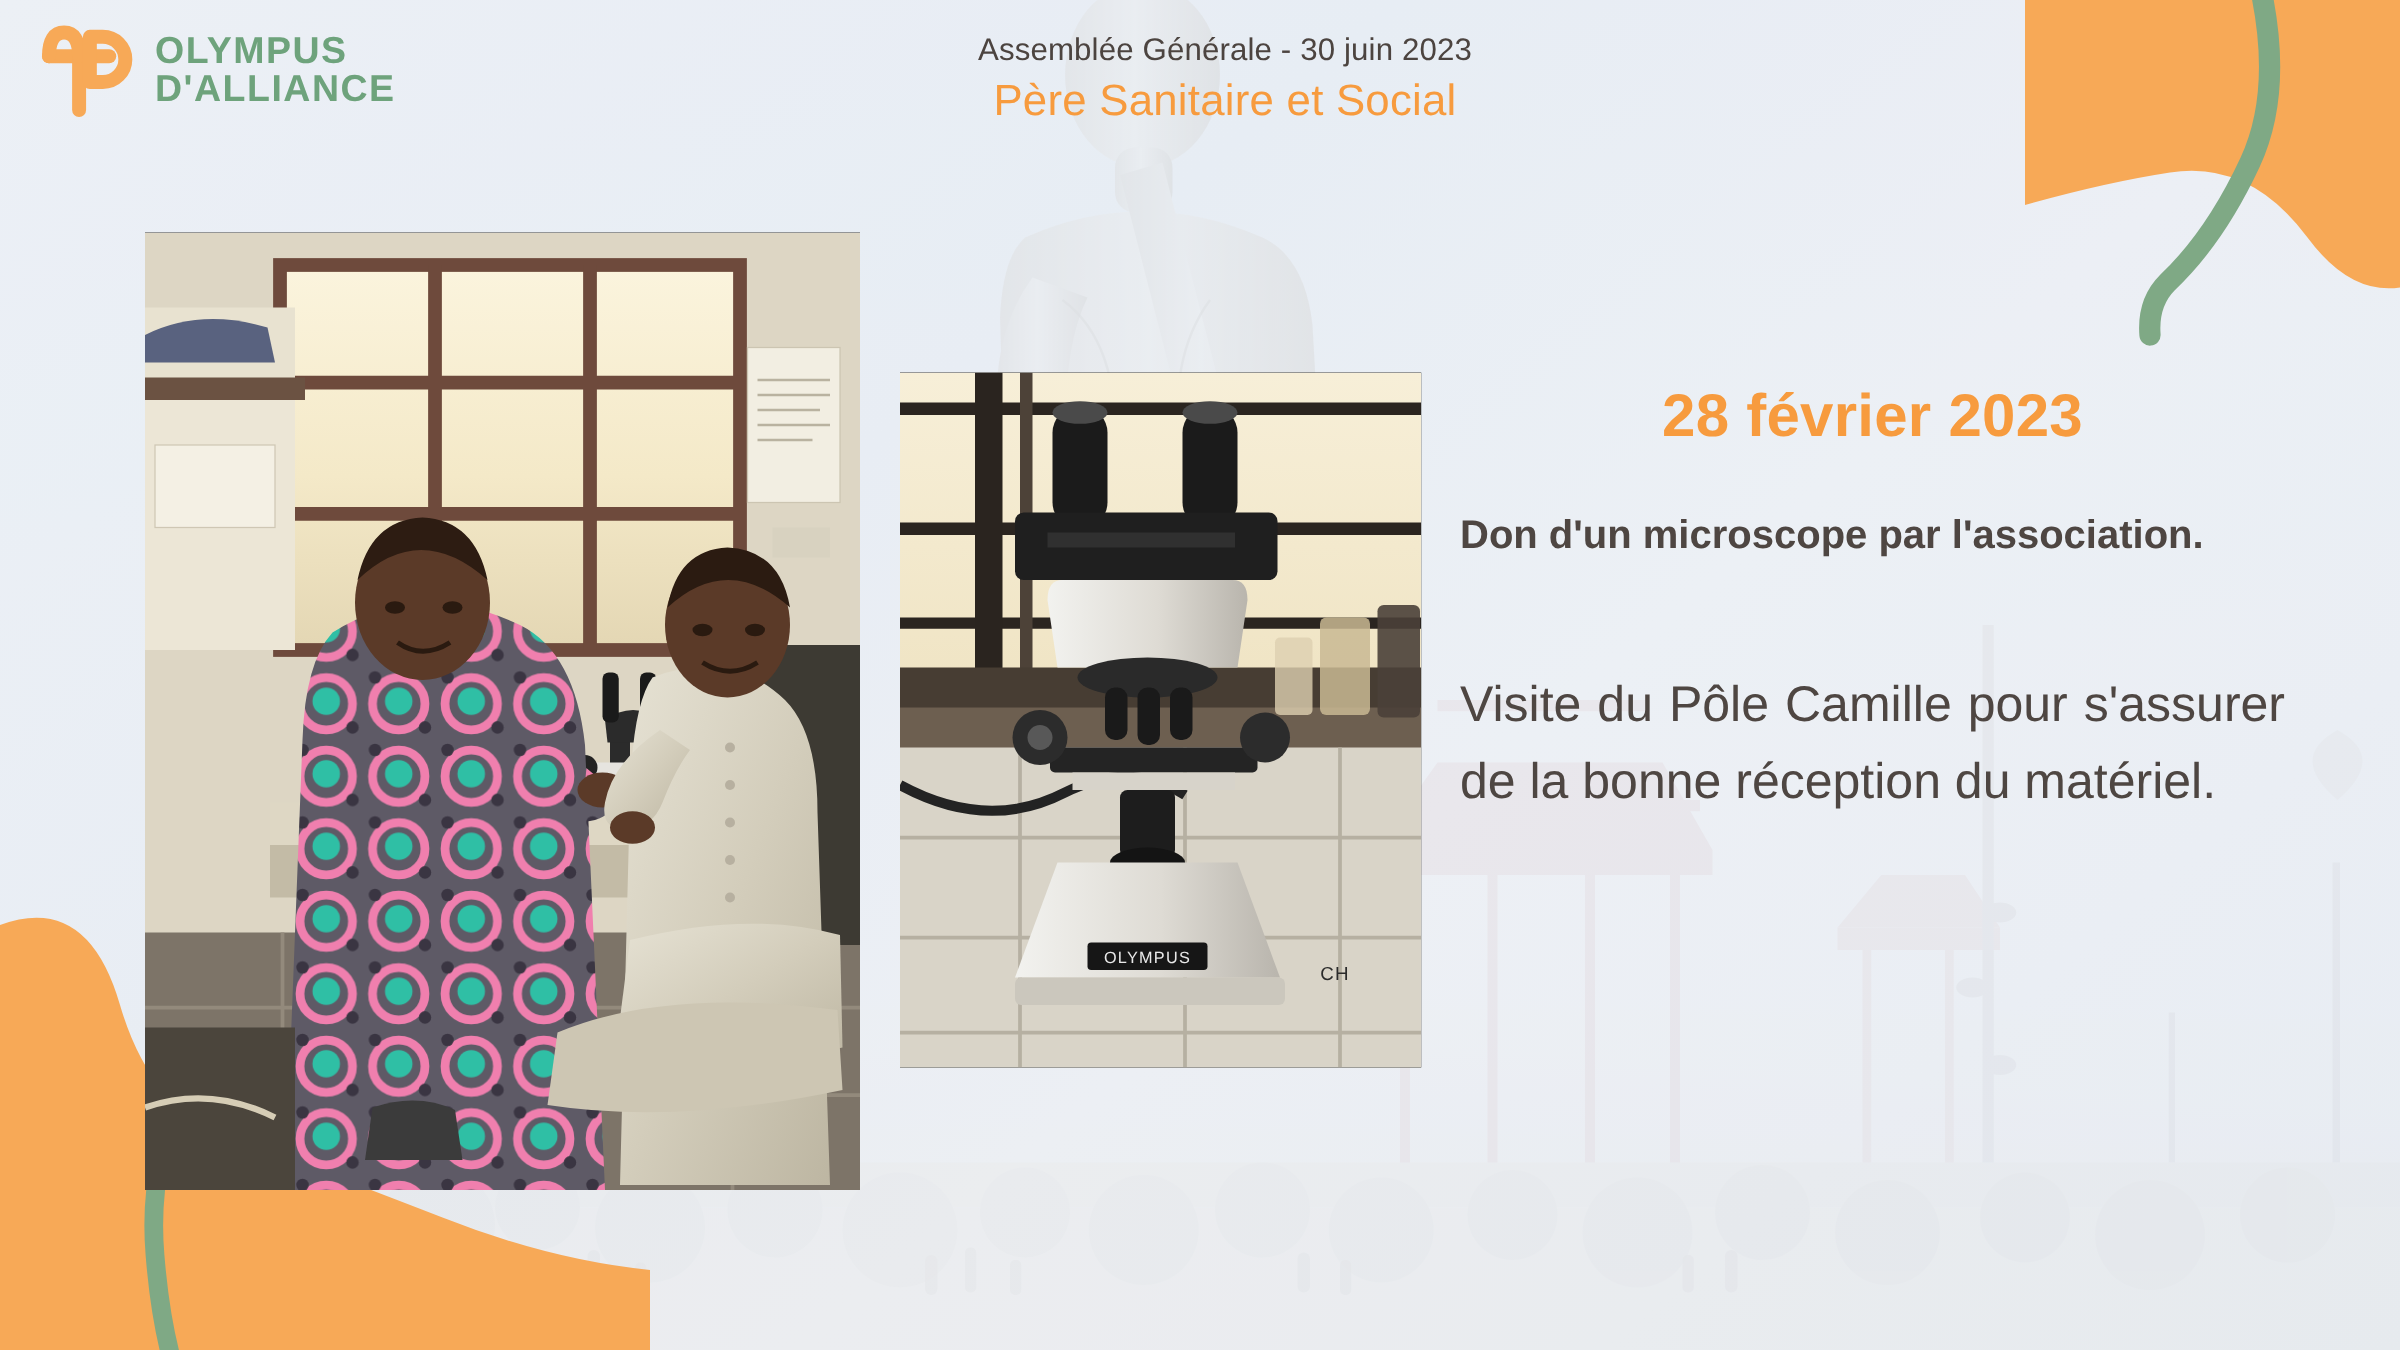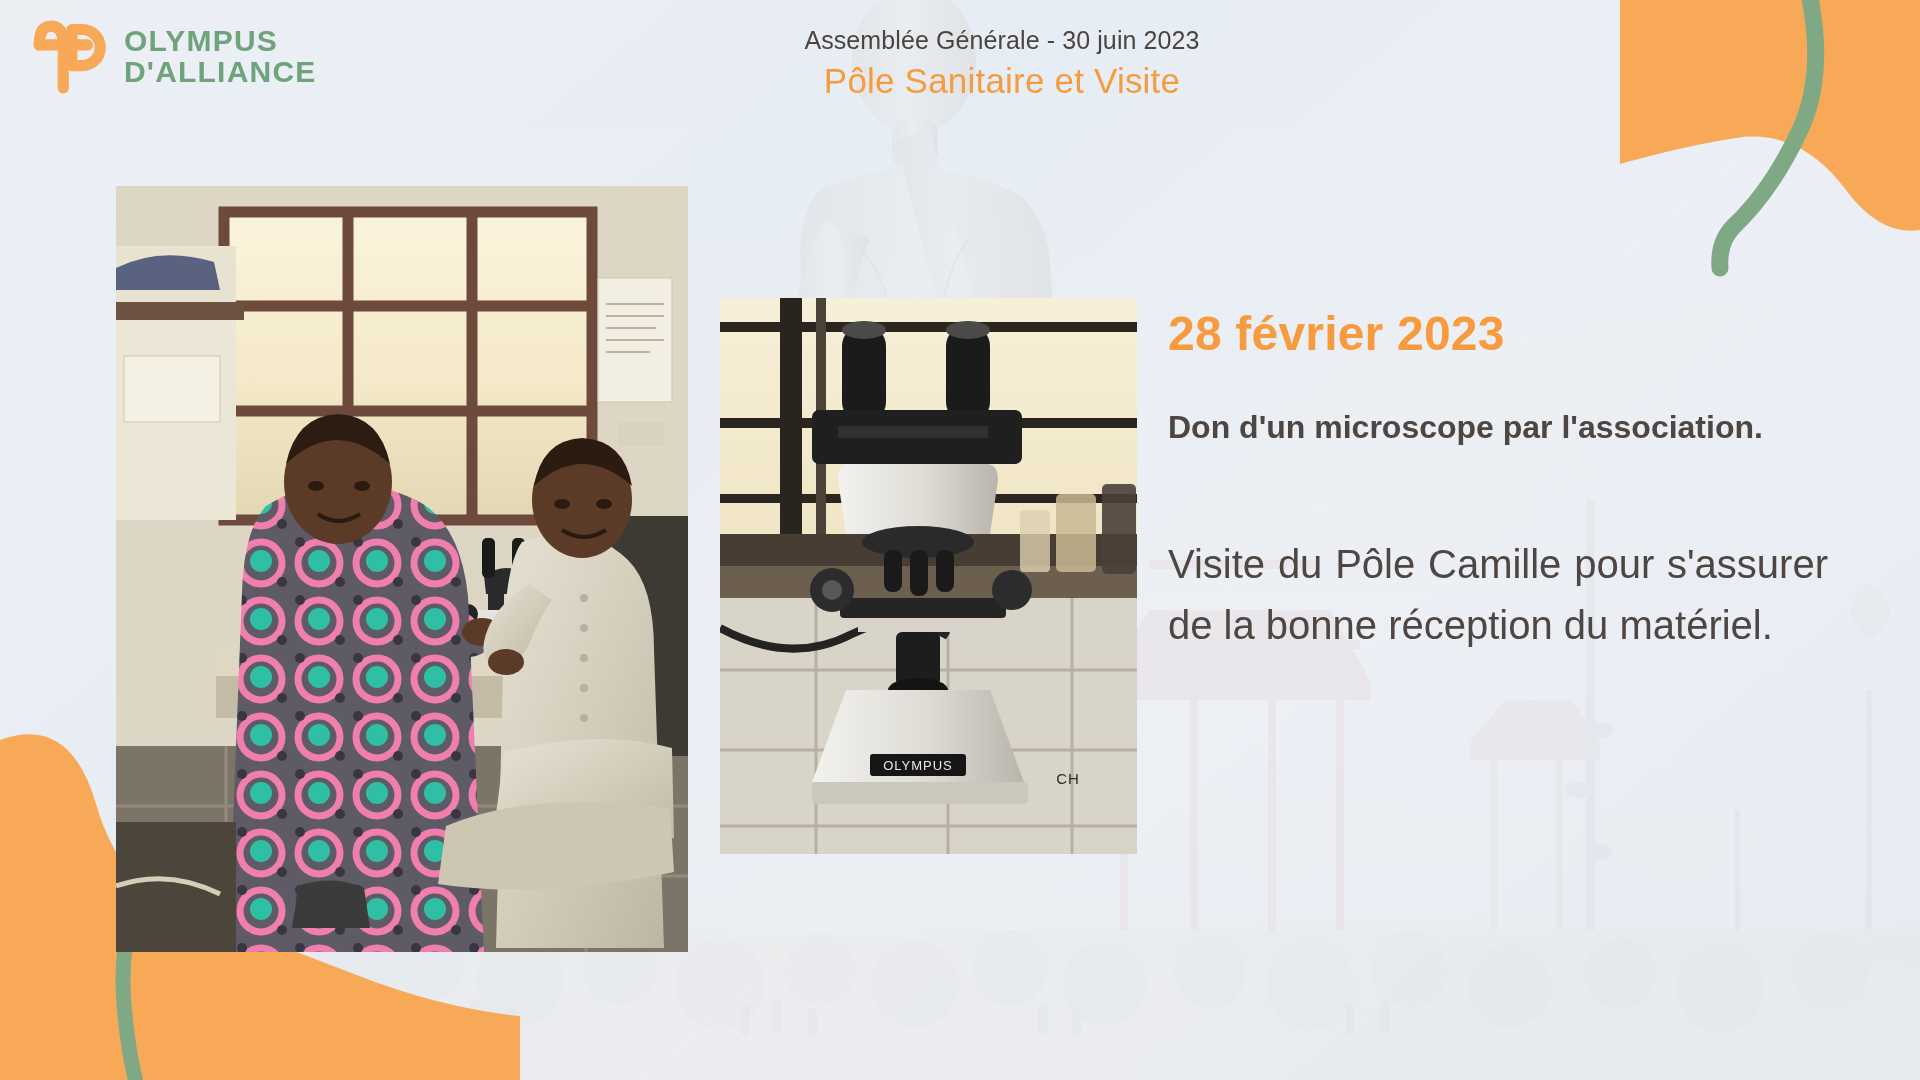--- a/index.html
+++ b/index.html
@@ -63,21 +63,21 @@
     line-height: 1.03;
     font-weight: 700;
     font-size: 30px;
     letter-spacing: 1.2px;
     color: #6ea37c;
   }
 
   
   .header {
     position: absolute;
-    left: 522px;
+    left: 500px;
     top: 26px;
     width: 960px;
     text-align: center;
   }
   .header-line1 {
     font-size: 25px;
     color: #4c4440;
     letter-spacing: 0.1px;
     white-space: nowrap;
   }
@@ -105,20 +105,21 @@
     left: 1168px;
     top: 306px;
     width: 660px;
   }
   .t-date {
     font-size: 48px;
     font-weight: 700;
     color: #f79b3e;
     letter-spacing: 0.2px;
     margin: 0 0 44px 0;
+    text-align: center;
   }
   .t-bold {
     font-size: 32px;
     font-weight: 700;
     color: #4e4642;
     line-height: 1.42;
     text-align: justify;
     text-align-last: left;
     margin: 16px 0 84px 0;
   }
@@ -274,21 +275,21 @@
       </svg>
     </span>
     <span class="logo-text">
       <span>OLYMPUS</span>
       <span>D'ALLIANCE</span>
     </span>
   </div>
 
   <div class="header">
     <div class="header-line1">Assemblée Générale - 30 juin 2023</div>
-    <div class="header-line2">Pôle Sanitaire et Visite</div>
+    <div class="header-line2">Père Sanitaire et Social</div>
   </div>
 
   <div class="photo photo-left">
     <svg viewBox="0 0 572 766" preserveAspectRatio="xMidYMid slice">
       <defs>
         <linearGradient id="winglow" x1="0" y1="0" x2="0" y2="1">
           <stop offset="0%" stop-color="#fbf4dd"></stop>
           <stop offset="55%" stop-color="#f4e9c8"></stop>
           <stop offset="100%" stop-color="#e4d7b4"></stop>
         </linearGradient>

